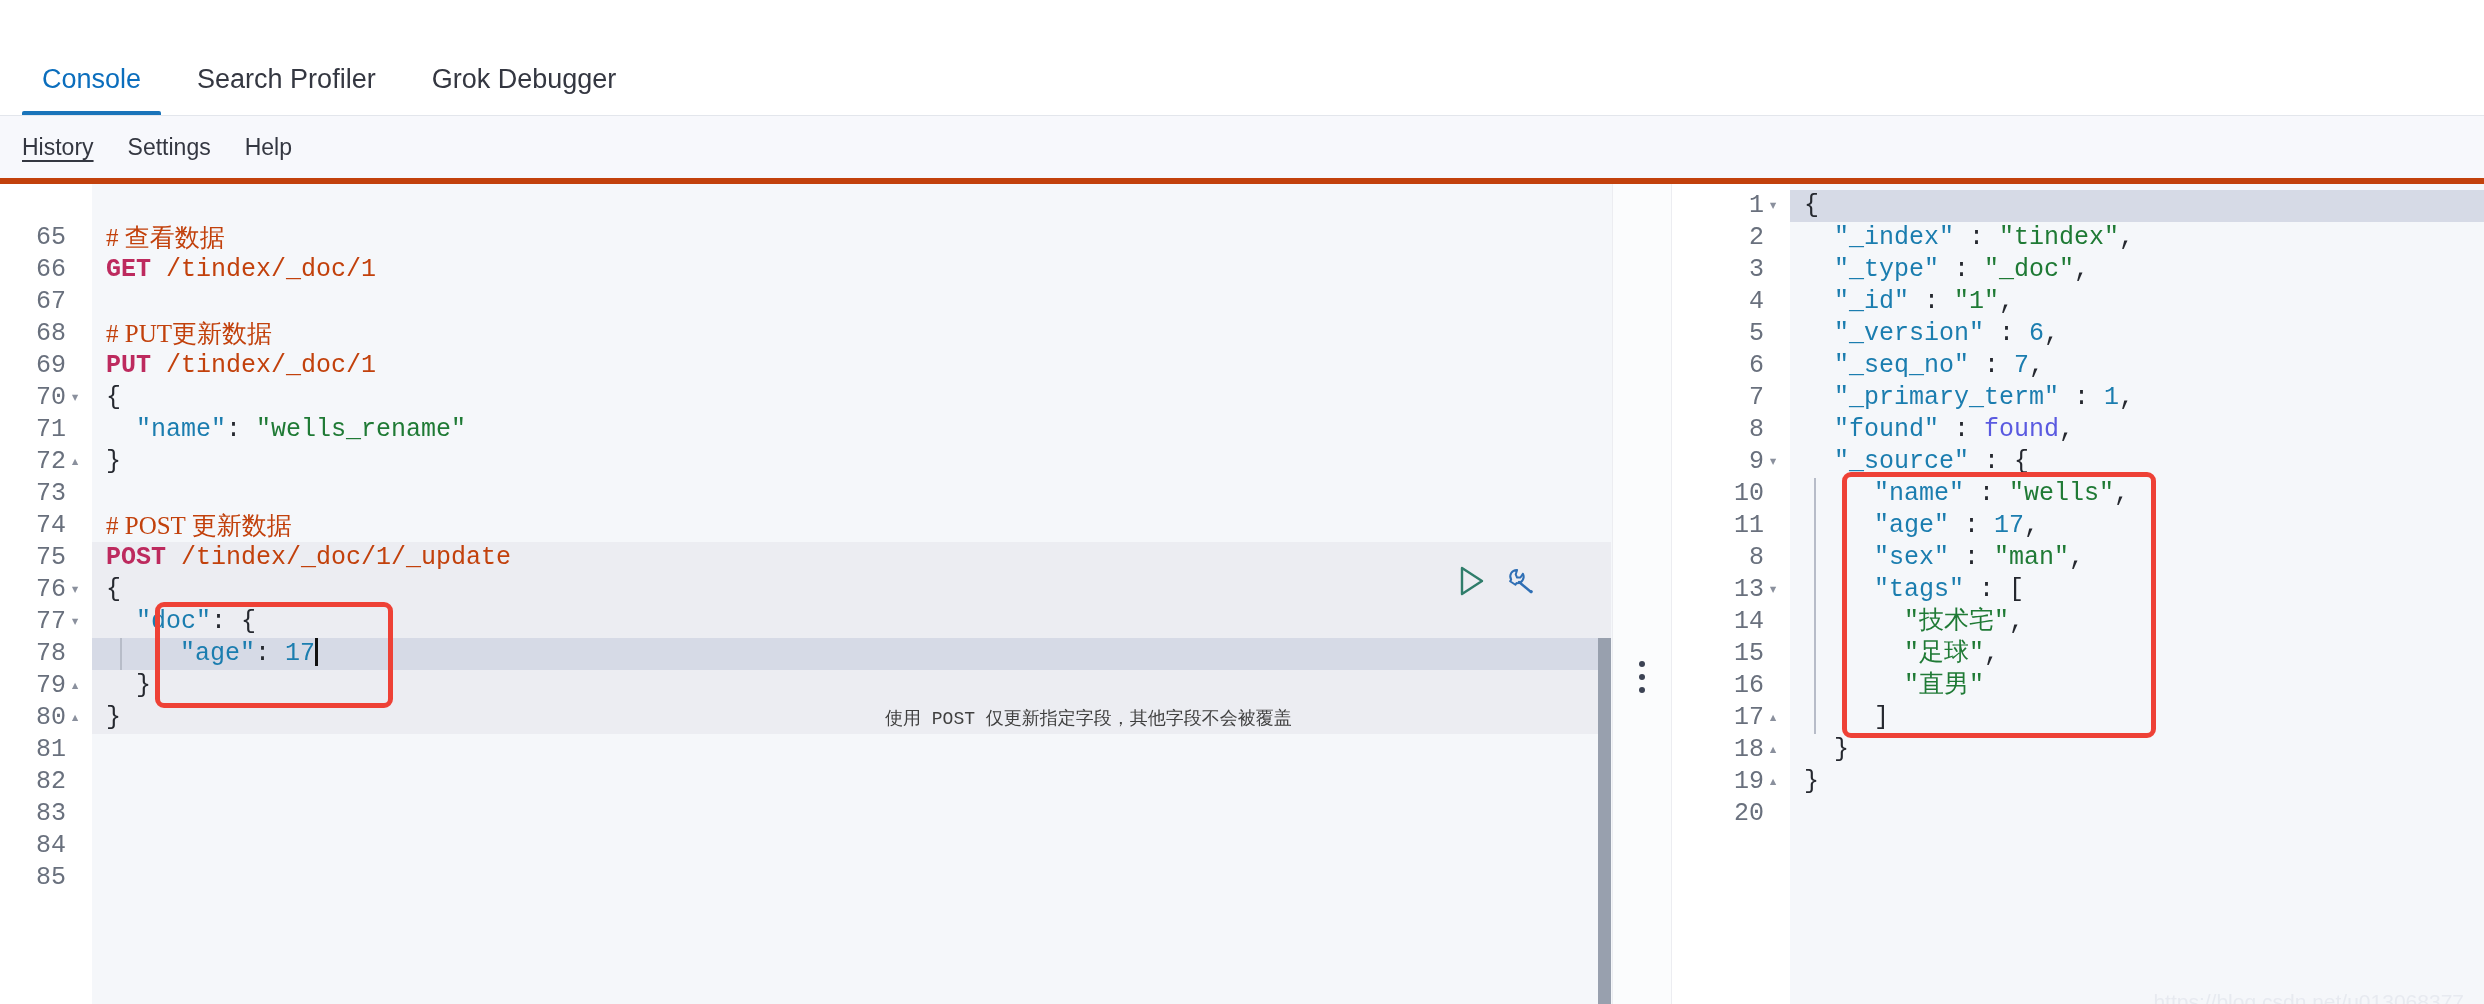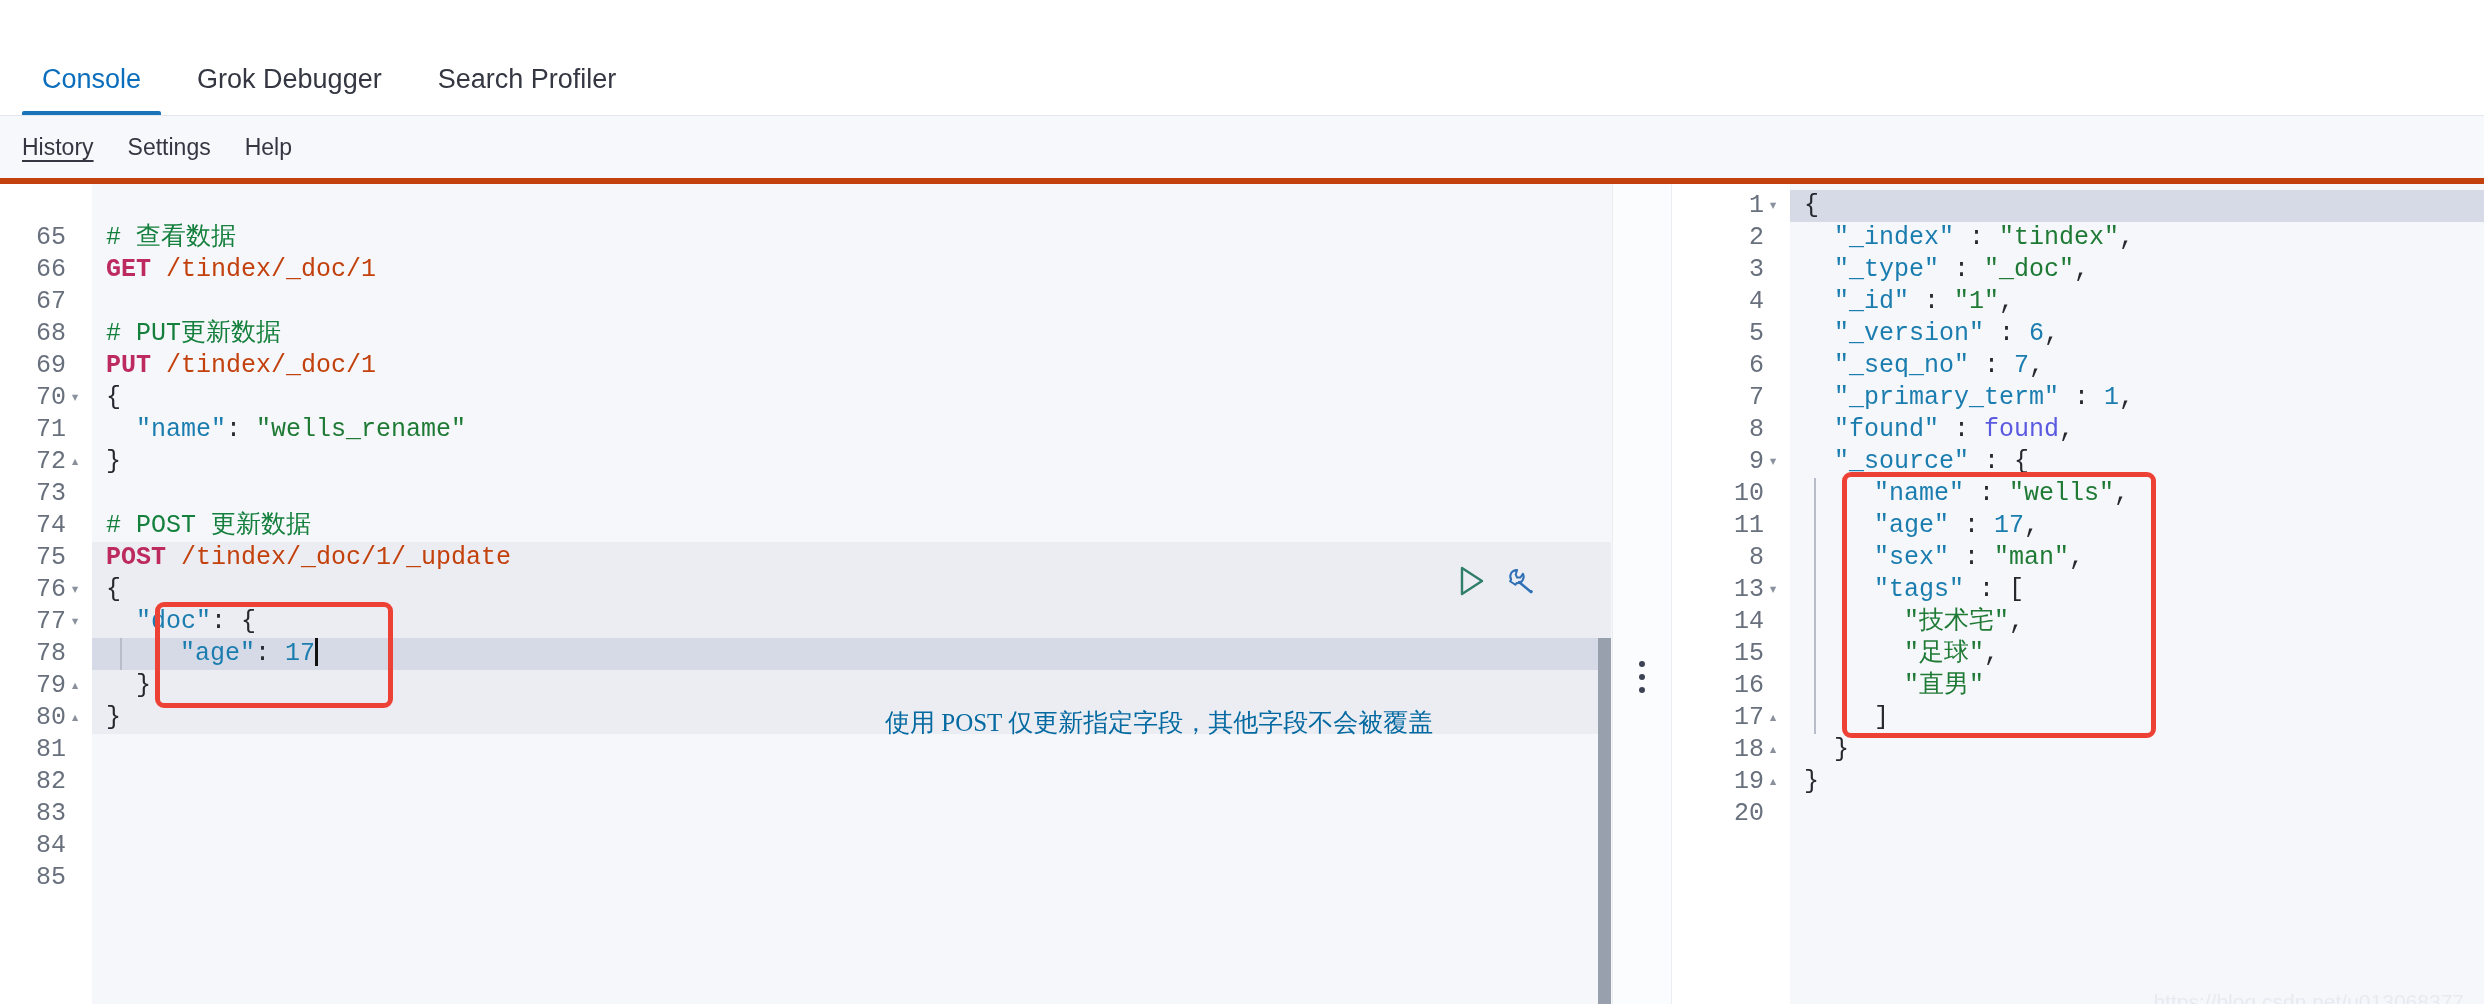--- a/index.html
+++ b/index.html
@@ -134,21 +134,21 @@
   .code .cl {
     height: 32px;
     white-space: pre;
     padding-left: 14px;
     position: relative;
   }
   .code .cl.hl-req { background: #ecedf2; }
   .code .cl.hl-cursor { background: #d6dae6; }
 
   
-  .t-comment { color: #15803d; }
+  .t-comment { color: #c2410c; font-family: Liberation Serif, serif; }
   .t-method  { color: #bd2a5e; font-weight: 600; }
   .t-url     { color: #c2410c; }
   .t-key     { color: #1b7daf; }
   .t-str     { color: #1f7a35; }
   .t-num     { color: #1b7daf; }
   .t-bool    { color: #5a5ae0; }
   .t-punc    { color: #25282f; }
   .t-plain   { color: #343741; }
 
   .indent-guide {
@@ -185,23 +185,23 @@
   
   .redbox {
     position: absolute;
     border: 5px solid #ee4136;
     border-radius: 9px;
     pointer-events: none;
     z-index: 4;
   }
   .red-note {
     position: absolute;
-    color: #0369a1;
-    font-size: 25px;
-    font-family: Liberation Serif, serif;
+    color: #404040;
+    font-size: 18px;
+    font-family: Liberation Mono, monospace;
     white-space: nowrap;
     z-index: 5;
   }
 
   
   .vscroll {
     position: absolute;
     top: 0; right: 0;
     width: 13px;
     height: 100%;
@@ -225,22 +225,22 @@
     white-space: nowrap;
   }
 </style>
 </head>
 <body>
 
 <div class="app">
 
   <div class="tabbar">
     <div class="tab active"><span>Console</span></div>
+    <div class="tab"><span>Search Profiler</span></div>
     <div class="tab"><span>Grok Debugger</span></div>
-    <div class="tab"><span>Search Profiler</span></div>
   </div>
 
   <div class="subnav">
     <div class="subnav-item underlined"><span>History</span></div>
     <div class="subnav-item"><span>Settings</span></div>
     <div class="subnav-item"><span>Help</span></div>
   </div>
 
   <div class="panes">
 

